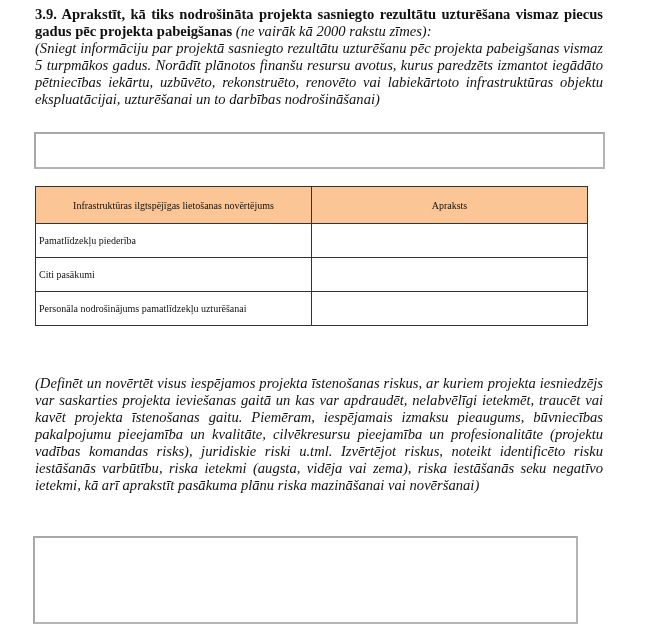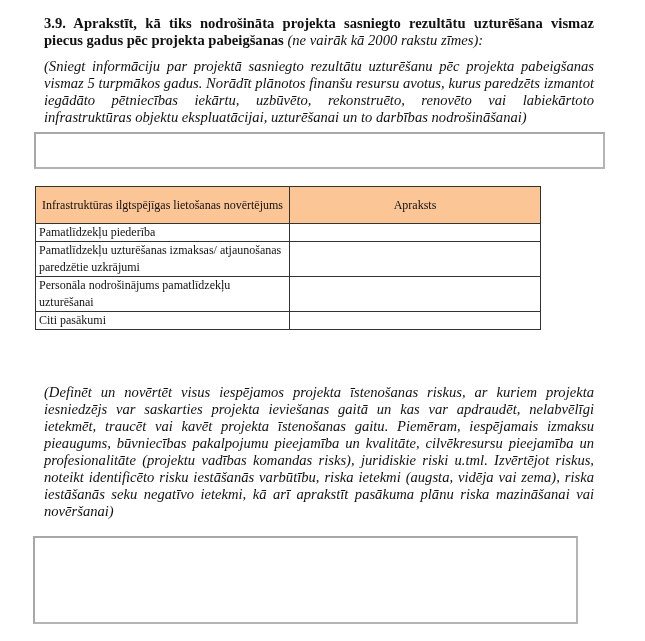--- a/index.html
+++ b/index.html
@@ -17,21 +17,21 @@
     }
     .section {
       position: absolute;
       left: 35px;
       width: 568px;
       font-size: 14.6px;
       line-height: 17px;
       text-align: justify;
     }
     .section p {
-      margin: 9px;
+      margin: 0;
     }
     .bold { font-weight: bold; }
     .ital { font-style: italic; }
     #sec39 { top: 6px; }
     #sec310 { top: 375px; }
     #sec310 .title-line { padding-left: 5px; }
 
     .answer-box {
       position: absolute;
       background: #ffffff;
@@ -40,28 +40,28 @@
       border-bottom-color: #b4b4b4;
       box-sizing: border-box;
     }
     #box39 { left: 34px; top: 132px; width: 571px; height: 37px; }
     #box310 { left: 33px; top: 536px; width: 545px; height: 88px; }
 
     table.infra {
       position: absolute;
       left: 35px;
       top: 186px;
-      width: 506px;
+      width: 553px;
       border-collapse: collapse;
-      font-size: 12px;
+      font-size: 10px;
       line-height: 17px;
     }
     table.infra th, table.infra td {
       border: 1px solid #333333;
-      padding: 0 3px;
+      padding: 8px 3px;
       vertical-align: top;
     }
     table.infra th {
       background: #fbc596;
       font-weight: normal;
       text-align: center;
       vertical-align: middle;
       padding: 1px 3px 1px 3px;
     }
     table.infra col.c1 { width: 284px; }
@@ -90,29 +90,25 @@
       <th class="h1">Infrastruktūras ilgtspējīgas lietošanas novērtējums</th>
       <th>Apraksts</th>
     </tr>
   </thead>
   <tbody>
     <tr>
       <td>Pamatlīdzekļu piederība</td>
       <td></td>
     </tr>
     <tr>
-      <td>Pamatlīdzekļu uzturēšanas izmaksas/ atjaunošanas paredzētie uzkrājumi</td>
+      <td>Citi pasākumi</td>
       <td></td>
     </tr>
     <tr>
       <td>Personāla nodrošinājums pamatlīdzekļu uzturēšanai</td>
-      <td></td>
-    </tr>
-    <tr>
-      <td>Citi pasākumi</td>
       <td></td>
     </tr>
   </tbody>
 </table>
 
 <div class="section" id="sec310">
   <p class="ital">(Definēt un novērtēt visus iespējamos projekta īstenošanas riskus, ar kuriem projekta iesniedzējs var saskarties projekta ieviešanas gaitā un kas var apdraudēt, nelabvēlīgi ietekmēt, traucēt vai kavēt projekta īstenošanas gaitu. Piemēram, iespējamais izmaksu pieaugums, būvniecības pakalpojumu pieejamība un kvalitāte, cilvēkresursu pieejamība un profesionalitāte (projektu vadības komandas risks), juridiskie riski u.tml. Izvērtējot riskus, noteikt identificēto risku iestāšanās varbūtību, riska ietekmi (augsta, vidēja vai zema), riska iestāšanās seku negatīvo ietekmi, kā arī aprakstīt pasākuma plānu riska mazināšanai vai novēršanai)</p>
 </div>
 
 <div class="answer-box" id="box310"></div>

